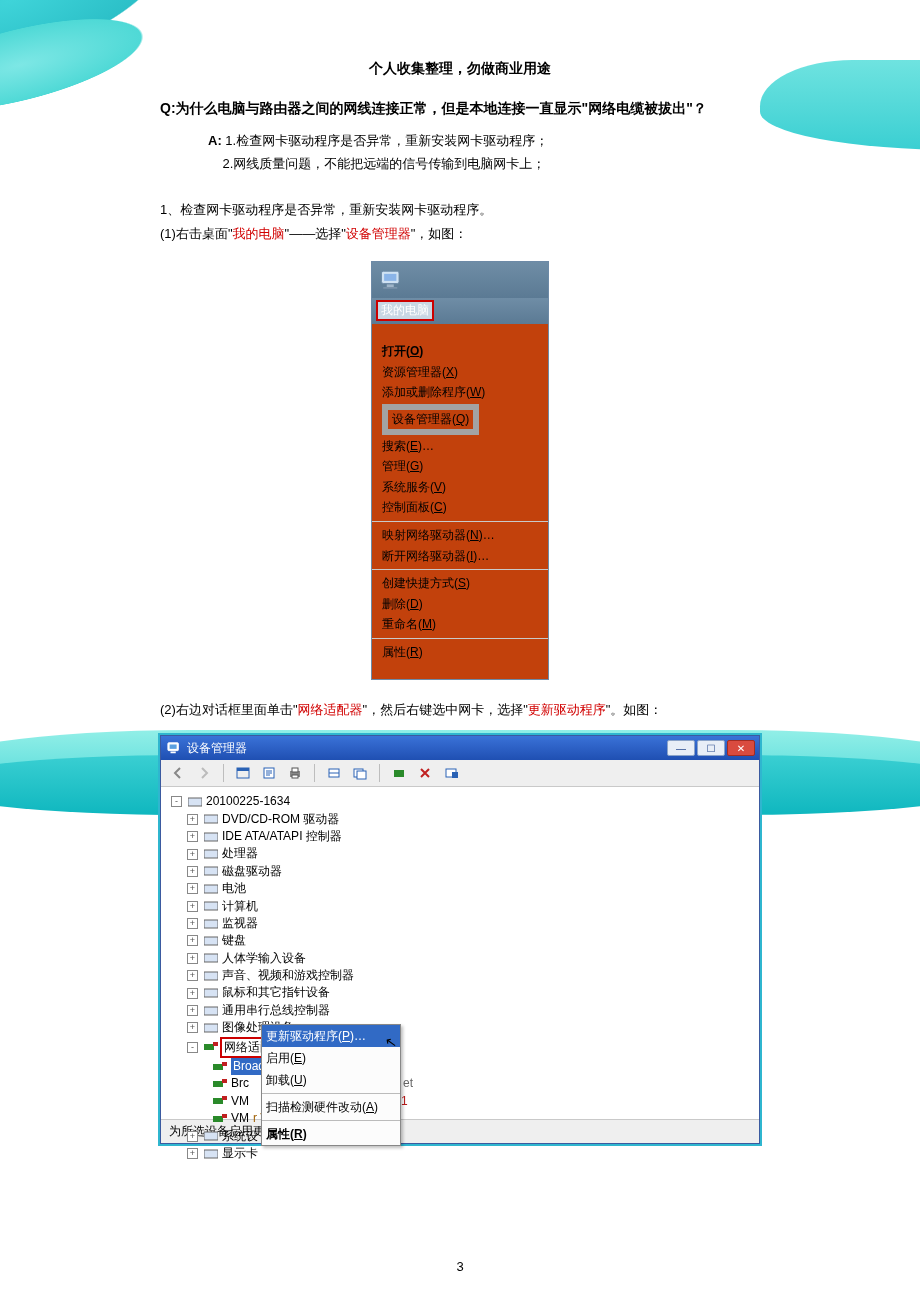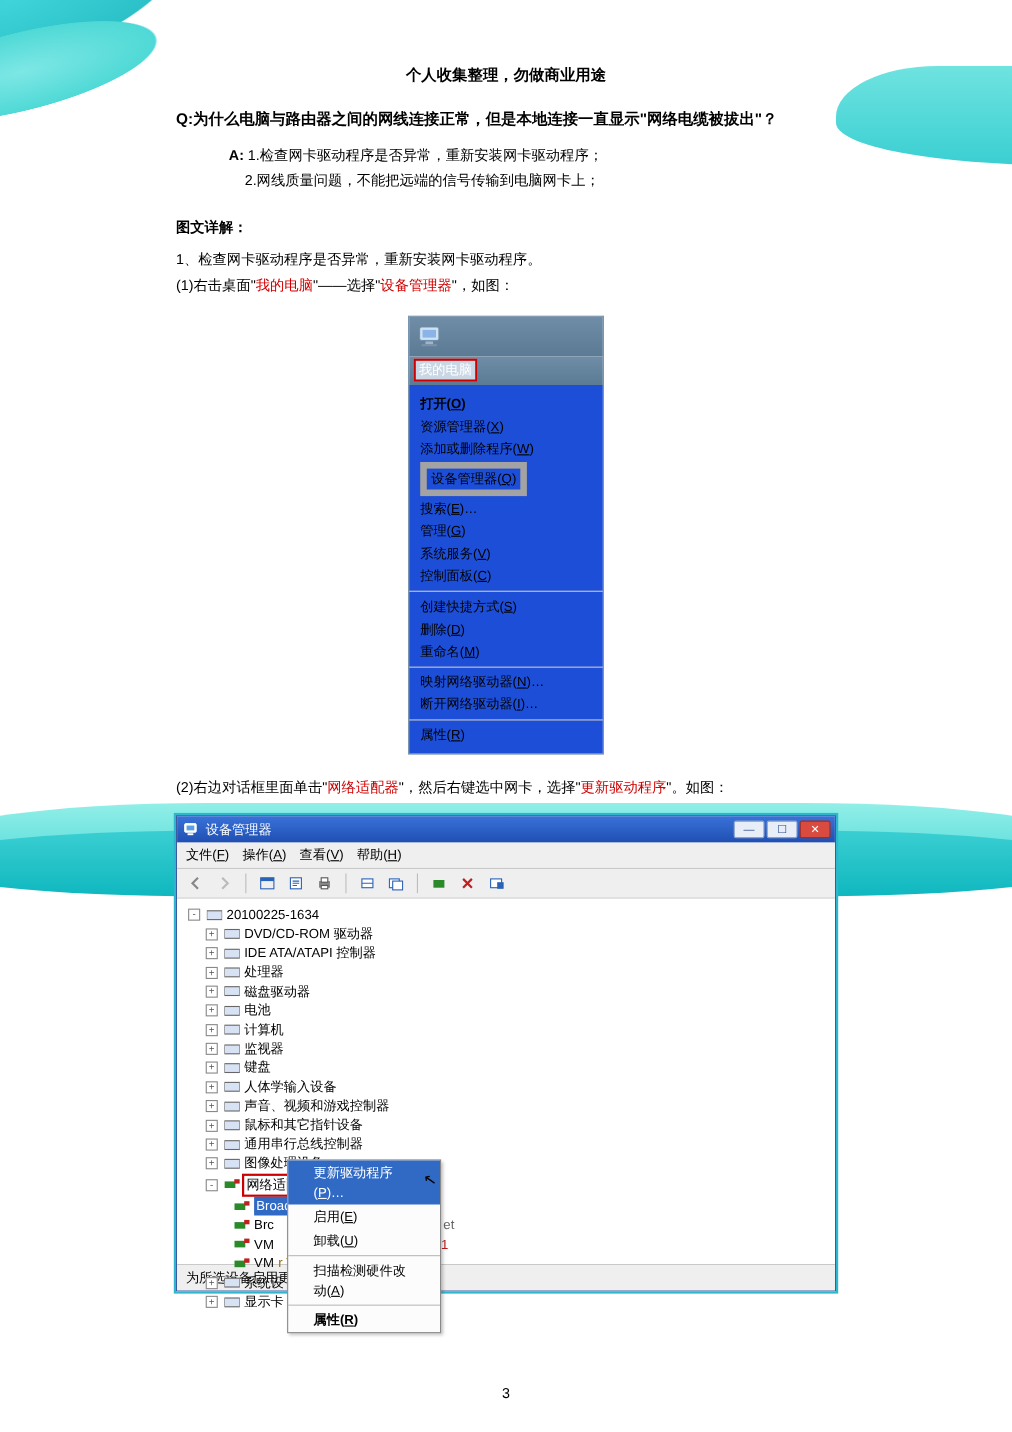--- a/index.html
+++ b/index.html
@@ -117,22 +117,22 @@
   }
   .shot1 .label-box {
     display: inline-block;
     border: 2px solid #c00;
     padding: 0 3px;
     background: #c9d7e4;
     color: #fff;
     font-size: 12px;
   }
   .shot1 .menu {
-    background: #1d4ed8;
-    padding: 4px 0;
+    background: #c2410c;
+    padding: 14px 0;
   }
   .shot1 .menu .grp { border-bottom: 1px solid #c9c9c9; padding: 3px 0; }
   .shot1 .menu .grp:last-child { border-bottom: none; }
   .shot1 .menu .mi {
     padding: 1px 10px;
     line-height: 1.55;
     white-space: nowrap;
   }
   .shot1 .menu .mi u { text-decoration: underline; }
   .shot1 .menu .mi.bold { font-weight: bold; }
@@ -235,21 +235,21 @@
   .ctx {
     position: absolute;
     left: 100px;
     top: 237px;
     width: 140px;
     background: #fcfcfc;
     border: 1px solid #888;
     box-shadow: 2px 2px 3px rgba(0,0,0,0.25);
     font-size: 12px;
   }
-  .ctx .ci { padding: 2px 23px; line-height: 1.5; }
+  .ctx .ci { padding: 2px 4px; line-height: 1.5; }
   .ctx .ci.sel2 { background: #316ac5; color: #fff; }
   .ctx hr { border: none; border-top: 1px solid #bbb; margin: 2px 0; }
   .statusbar {
     padding: 3px 8px;
     background: #efefef;
     border-top: 1px solid #c9c9c9;
     font-size: 12px;
   }
   .cursor {
     position: absolute;
@@ -281,21 +281,20 @@
 
   <div class="question">
     <span>Q:</span><span>为什么电脑与路由器之间的网线连接正常，但是本地连接一直显示"网络电缆被拔出"？</span>
   </div>
 
   <div class="answer">
     <span class="prefix">A:</span><span> 1.检查网卡驱动程序是否异常，重新安装网卡驱动程序；</span><br>
     &nbsp;&nbsp;&nbsp;&nbsp;<span>2.网线质量问题，不能把远端的信号传输到电脑网卡上；</span>
   </div>
 
-  <div class="section-title">图文详解：</div>
   <div class="step">1、检查网卡驱动程序是否异常，重新安装网卡驱动程序。</div>
   <div class="step">
     <span>(1)右击桌面"</span><span class="red">我的电脑</span><span>"——选择"</span><span class="red">设备管理器</span><span>"，如图：</span>
   </div>
 
   <div class="shot1">
     <div class="topbar">
       <svg viewBox="0 0 32 24">
         <rect x="4" y="2" width="20" height="14" rx="2" fill="#cfe2f3" stroke="#6b89a6"></rect>
         <rect x="7" y="5" width="14" height="8" fill="#8ab4e8"></rect>
@@ -311,27 +310,27 @@
           <div class="mi bold">打开(<u>O</u>)</div>
           <div class="mi">资源管理器(<u>X</u>)</div>
           <div class="mi">添加或删除程序(<u>W</u>)</div>
           <div class="mi"><span class="hl" style="border:6px solid #a3a3a3; padding:0 4px; display:inline-block;">设备管理器(<u>Q</u>)</span></div>
           <div class="mi">搜索(<u>E</u>)…</div>
           <div class="mi">管理(<u>G</u>)</div>
           <div class="mi">系统服务(<u>V</u>)</div>
           <div class="mi">控制面板(<u>C</u>)</div>
         </div>
         <div class="grp">
+          <div class="mi">映射网络驱动器(<u>N</u>)…</div>
+          <div class="mi">断开网络驱动器(<u>I</u>)…</div>
+        </div>
+        <div class="grp">
           <div class="mi">创建快捷方式(<u>S</u>)</div>
           <div class="mi">删除(<u>D</u>)</div>
           <div class="mi">重命名(<u>M</u>)</div>
-        </div>
-        <div class="grp">
-          <div class="mi">映射网络驱动器(<u>N</u>)…</div>
-          <div class="mi">断开网络驱动器(<u>I</u>)…</div>
         </div>
         <div class="grp">
           <div class="mi">属性(<u>R</u>)</div>
         </div>
       </div>
   </div>
 
   <div class="step step2">
     <span>(2)右边对话框里面单击"</span><span class="red">网络适配器</span><span>"，然后右键选中网卡，选择"</span><span class="red">更新驱动程序</span><span>"。如图：</span>
   </div>
@@ -345,26 +344,20 @@
           <rect x="4" y="12" width="6" height="2" fill="#fff"></rect>
         </svg>
         <span>设备管理器</span>
         <span class="spacer"></span>
         <div class="winbtns">
           <div class="winbtn">—</div>
           <div class="winbtn">☐</div>
           <div class="winbtn close">✕</div>
         </div>
       </div>
-      <div class="menubar" id="menubar">
-          <span>文件(<u>F</u>)</span>
-          <span>操作(<u>A</u>)</span>
-          <span>查看(<u>V</u>)</span>
-          <span>帮助(<u>H</u>)</span>
-        </div>
       <div class="toolbar">
         <span class="tbtn">
           <svg width="14" height="14" viewBox="0 0 14 14">
               <path d="M9 2 L4 7 L9 12" fill="none" stroke="#888" stroke-width="2"></path>
             </svg>
         </span>
         <span class="tbtn">
           <svg width="14" height="14" viewBox="0 0 14 14">
               <path d="M5 2 L10 7 L5 12" fill="none" stroke="#bbb" stroke-width="2"></path>
             </svg>

